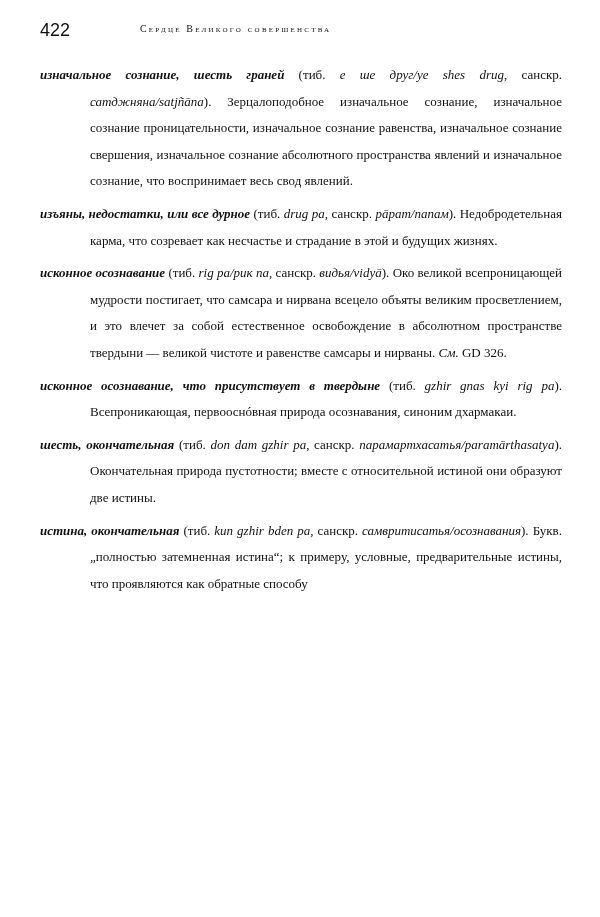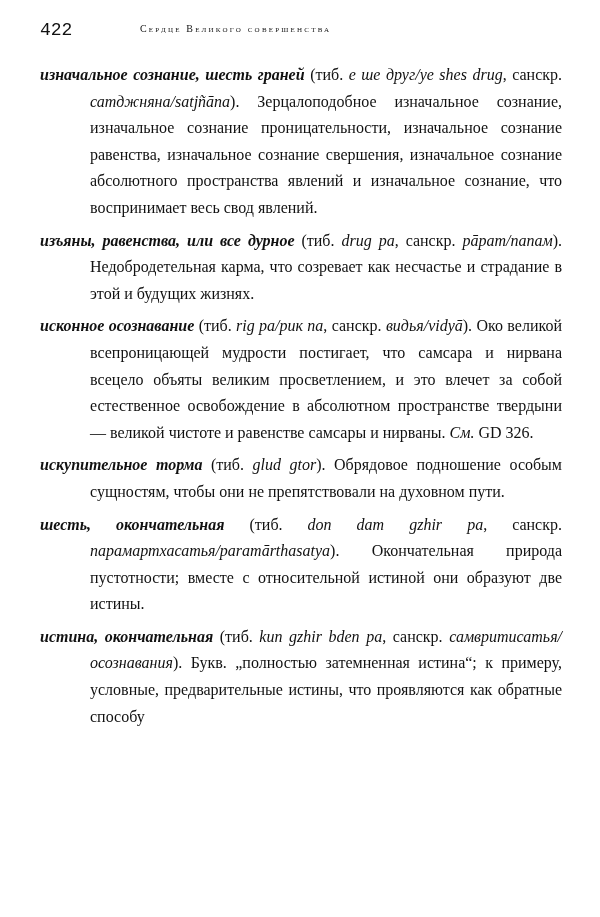--- a/index.html
+++ b/index.html
@@ -1,47 +1,47 @@
 <!DOCTYPE html>
 <html><head>
 <meta charset="utf-8">
 <style>
   html, body { margin: 0; padding: 0; background: #ffffff; }
   body { width: 600px; height: 917px; position: relative; overflow: hidden;
          font-family: "DejaVu Serif", "Liberation Serif", serif; color: #111; }
   .header { position: absolute; top: 20px; left: 40px; width: 522px; height: 24px; }
-  .page-num { position: absolute; left: 0; top: 0; font-size: 18px; font-family: Liberation Mono, monospace; }
+  .page-num { position: absolute; left: 0; top: 0; font-size: 18px; font-family: Liberation Sans, sans-serif; }
   .running-title { position: absolute; left: 100px; top: 3px; font-size: 10px; letter-spacing: 2.2px;
                    font-variant: small-caps; font-family: "Liberation Serif", serif; }
   .content { position: absolute; top: 62px; left: 40px; width: 522px; }
-  .entry { font-family: "Liberation Serif", serif; font-size: 16px; line-height: 26.6px;
+  .entry { font-family: "Liberation Serif", serif; font-size: 13px; line-height: 26.6px;
            text-align: justify; padding-left: 50px; text-indent: -50px; margin: 0 0 6px 0; }
   .head { font-weight: bold; font-style: italic; }
   .it { font-style: italic; }
 </style>
 </head>
 <body>
 
 <div class="header">
   <span class="page-num">422</span>
   <span class="running-title">Сердце Великого совершенства</span>
 </div>
 
 <div class="content">
   <p class="entry">
     <span class="head">изначальное сознание, шесть граней</span><span> (тиб. </span><span class="it">е ше друг/ye shes drug</span><span>, санскр. </span><span class="it">сатджняна/satjñāna</span><span>). Зерцалоподобное изначальное сознание, изначальное сознание проницательности, изначальное сознание равенства, изначальное сознание свершения, изначальное сознание абсолютного пространства явлений и изначальное сознание, что воспринимает весь свод явлений.</span>
   </p>
   <p class="entry">
-    <span class="head">изъяны, равенства, или все дурное</span><span> (тиб. </span><span class="it">drug pa</span><span>, санскр. </span><span class="it">pāpam/папам</span><span>). Недобродетельная карма, что созревает как несчастье и страдание в этой и будущих жизнях.</span>
+    <span class="head">изъяны, недостатки, или все дурное</span><span> (тиб. </span><span class="it">drug pa</span><span>, санскр. </span><span class="it">pāpam/папам</span><span>). Недобродетельная карма, что созревает как несчастье и страдание в этой и будущих жизнях.</span>
   </p>
   <p class="entry">
     <span class="head">исконное осознавание</span><span> (тиб. </span><span class="it">rig pa/рик па</span><span>, санскр. </span><span class="it">видья/vidyā</span><span>). Око великой всепроницающей мудрости постигает, что самсара и нирвана всецело объяты великим просветлением, и это влечет за собой естественное освобождение в абсолютном пространстве твердыни — великой чистоте и равенстве самсары и нирваны. </span><span class="it">См.</span><span> GD 326.</span>
   </p>
   <p class="entry">
-    <span class="head">искупительное торма</span><span> (тиб. </span><span class="it">glud gtor</span><span>). Обрядовое подношение особым сущностям, чтобы они не препятствовали на духовном пути.</span>
+    <span class="head">исконное осознавание, что присутствует в твердыне</span><span> (тиб. </span><span class="it">gzhir gnas kyi rig pa</span><span>). Всепроникающая, первооснóвная природа осознавания, синоним дхармакаи.</span>
   </p>
   <p class="entry">
     <span class="head">шесть, окончательная</span><span> (тиб. </span><span class="it">don dam gzhir pa</span><span>, санскр. </span><span class="it">парамартхасатья/paramārthasatya</span><span>). Окончательная природа пустотности; вместе с относительной истиной они образуют две истины.</span>
   </p>
   <p class="entry">
     <span class="head">истина, окончательная</span><span> (тиб. </span><span class="it">kun gzhir bden pa</span><span>, санскр. </span><span class="it">самвритисатья/осознавания</span><span>). Букв. „полностью затемненная истина“; к примеру, условные, предварительные истины, что проявляются как обратные способу</span>
   </p>
 </div>
 
 </body></html>

